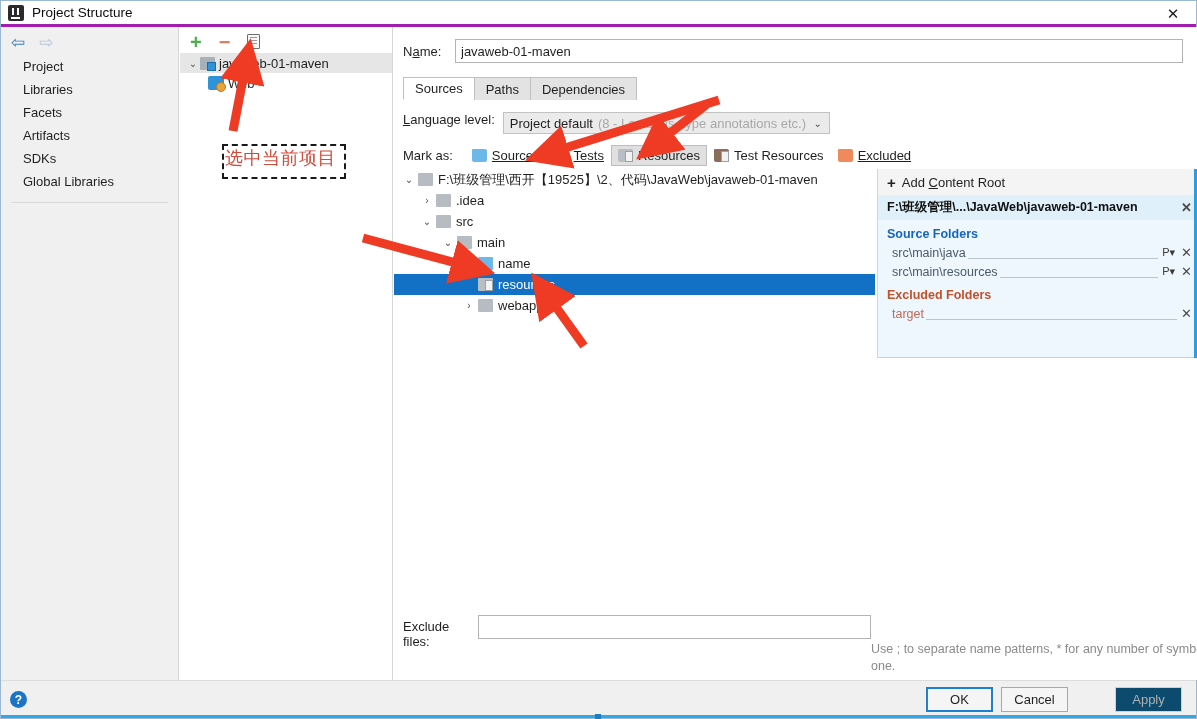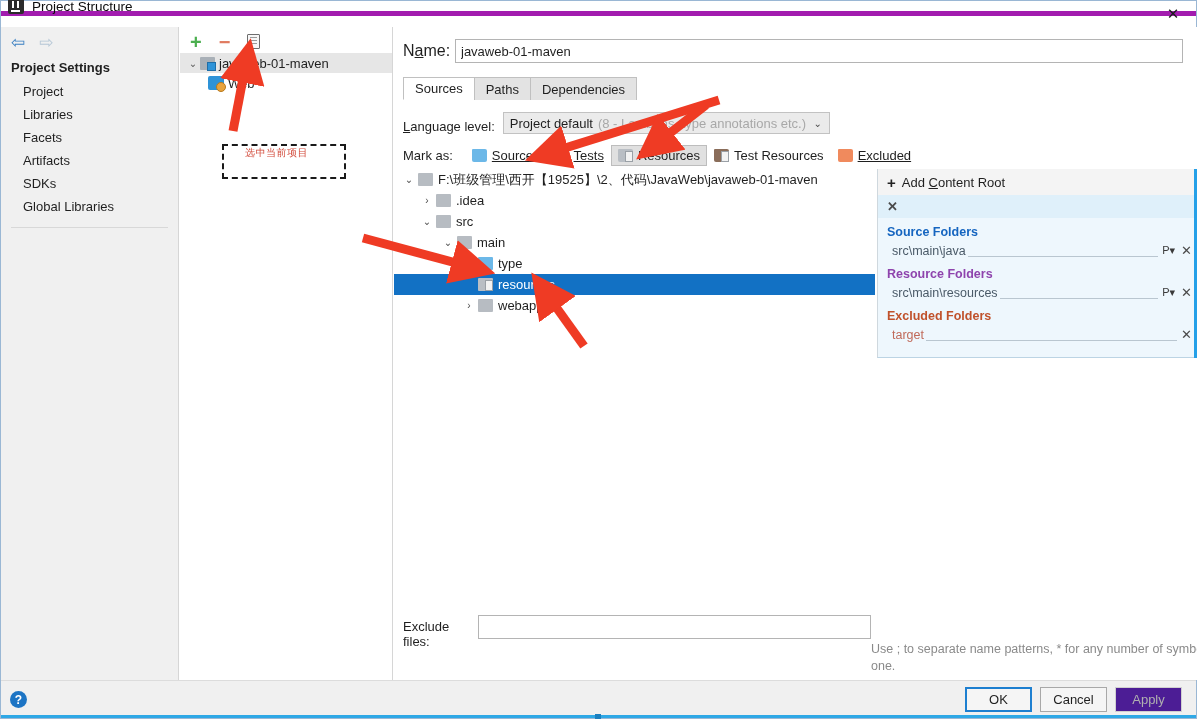--- a/index.html
+++ b/index.html
@@ -16,24 +16,24 @@
     position: relative;
     width: 1197px;
     height: 719px;
     background: #ffffff;
     border: 1px solid #9ab7d4;
   }
 
   
   .titlebar {
     position: absolute; left: 0; top: 0;
-    width: 1195px; height: 15px;
+    width: 1195px; height: 26px;
     background: #ffffff;
     display: flex; align-items: center;
-    border-bottom: 5px solid #a21caf;
+    border-bottom: 3px solid #a21caf;
   }
   .title-icon {
     width: 16px; height: 16px; margin-left: 7px; margin-right: 8px;
     background: #2b2b2b; border-radius: 2px;
     position: relative; flex: none;
   }
   .title-icon::before {
     content: ""; position: absolute; left: 4px; top: 3px;
     width: 2px; height: 7px; background: #fff;
   }
@@ -132,36 +132,35 @@
   }
 
   
   .ann-box {
     position: absolute; left: 221px; top: 143px;
     width: 124px; height: 35px;
     border: 2px dashed #1a1a1a;
   }
   .ann-text {
     position: absolute; left: 224px; top: 145px;
-    font-size: 10px; color: #d24a3a; white-space: nowrap;
+    font-size: 18px; color: #d24a3a; white-space: nowrap;
     letter-spacing: 0.5px;
-    margin-left: 20px;
   }
 
   
   .content {
     position: absolute; left: 393px; top: 26px;
     width: 803px; height: 653px;
     background: #ffffff;
   }
   .name-row {
     display: flex; align-items: center;
     padding: 12px 14px 0 9px;
   }
-  .name-label { width: 52px; font-size: 16px; }
+  .name-label { width: 52px; font-size: 13px; }
   .name-label u { text-decoration: underline; }
   .name-input {
     flex: 1; height: 24px;
     border: 1px solid #b4b4b4; background: #ffffff;
     font-family: "Liberation Sans", sans-serif; font-size: 13px;
     padding: 0 5px; color: #1f1f1f; outline: none;
   }
 
   .tabs {
     display: flex; align-items: flex-end;
@@ -174,21 +173,21 @@
     font-size: 13px; color: #1f1f1f;
     background: #e3e3e3; border: 1px solid #c0c0c0;
     border-bottom: none; margin-right: -1px;
   }
   .tab.active { background: #ffffff; border-bottom: 1px solid #ffffff; }
   .tab-underline {
     position: absolute; left: -9px; bottom: 0; width: 812px; height: 1px;
     background: #c0c0c0; z-index: -1;
   }
 
-  .langrow { display: flex; align-items: flex-end; padding: 12px 0 0 9px; }
+  .langrow { display: flex; align-items: flex-start; padding: 12px 0 0 9px; }
   .langlabel { font-size: 13px; margin-right: 8px; }
   .combo {
     width: 327px; height: 22px;
     background: #ebebeb; border: 1px solid #c2c2c2;
     display: flex; align-items: center; padding: 0 6px;
     font-size: 13px; position: relative;
   }
   .combo .sel-part { color: #1f1f1f; }
   .combo .dim-part { color: #a8a8a8; margin-left: 5px; }
   .combo .caret {
@@ -312,21 +311,21 @@
     background: #1c74c4; color: #fff; font-size: 12px; font-weight: bold;
     display: flex; align-items: center; justify-content: center;
   }
   .btns { margin-left: auto; display: flex; gap: 8px; padding-right: 14px; padding-left: 38px; }
   .btn {
     width: 67px; height: 25px; font-size: 13px;
     display: flex; align-items: center; justify-content: center;
     border: 1px solid #a8a8a8; background: #f5f5f5; color: #1f1f1f;
   }
   .btn.primary { border: 2px solid #1d7fd0; background: #f5f5f5; }
-  .btn.disabled { color: #b0b0b0; border-color: #d0d0d0; background: #4c1d95; }
+  .btn.disabled { color: #b0b0b0; border-color: #d0d0d0; background: #0c4a6e; margin-left: 39px; }
   .bottom-accent {
     position: absolute; left: 0; bottom: 0; width: 1195px; height: 3px;
     background: #2ea8e6;
   }
   .bottom-accent .tick {
     position: absolute; left: 594px; top: -1px; width: 6px; height: 5px;
     background: #1b7fbf;
   }
 
   
@@ -344,21 +343,20 @@
     <div class="title-text">Project Structure</div>
     <div class="win-close">✕</div>
   </div>
 
   <div class="leftnav">
     <div class="navtoolbar">
       <div class="arrow-btn">⇦</div>
       <div class="arrow-btn disabled">⇨</div>
     </div>
 
-    <div class="nav-section">Project Settings</div>
     <div class="nav-item">Project</div>
     <div class="nav-item">Libraries</div>
     <div class="nav-item">Facets</div>
     <div class="nav-item">Artifacts</div>
 
     <div class="nav-item">SDKs</div>
     <div class="nav-item">Global Libraries</div>
 
     <div class="nav-sep"></div>
   </div>
@@ -448,21 +446,21 @@
         <span>src</span>
       </div>
       <div class="trow" style="padding-left:39px">
         <span class="tw">⌄</span>
         <span class="tfld"></span>
         <span>main</span>
       </div>
       <div class="trow" style="padding-left:60px">
         <span class="tw"></span>
         <span class="tfld blue"></span>
-        <span>type</span>
+        <span>name</span>
       </div>
       <div class="trow selected" style="padding-left:60px;margin-left:-6px;padding-left:66px">
         <span class="tw"></span>
         <span class="tfld res"></span>
         <span>resources</span>
       </div>
       <div class="trow" style="padding-left:60px">
         <span class="tw">›</span>
         <span class="tfld"></span>
         <span>webapp</span>
@@ -478,32 +476,32 @@
 
   <div class="rootpanel">
     <div class="blue-edge"></div>
 
     <div class="addroot">
       <span class="plus">+</span>
       <span>Add <u>C</u>ontent Root</span>
     </div>
 
     <div class="rootpath">
+      <span>F:\班级管理\...\JavaWeb\javaweb-01-maven</span>
       <span class="xmark">✕</span>
     </div>
 
     <div class="sechead src">Source Folders</div>
     <div class="folderline">
       <span class="fname">src\main\java</span>
       <span class="rule"></span>
       <span class="pmark">P▾</span>
       <span class="xmark">✕</span>
     </div>
 
-    <div class="sechead res">Resource Folders</div>
     <div class="folderline">
       <span class="fname">src\main\resources</span>
       <span class="rule"></span>
       <span class="pmark">P▾</span>
       <span class="xmark">✕</span>
     </div>
 
     <div class="sechead exc">Excluded Folders</div>
     <div class="folderline exc">
       <span class="fname">target</span>

